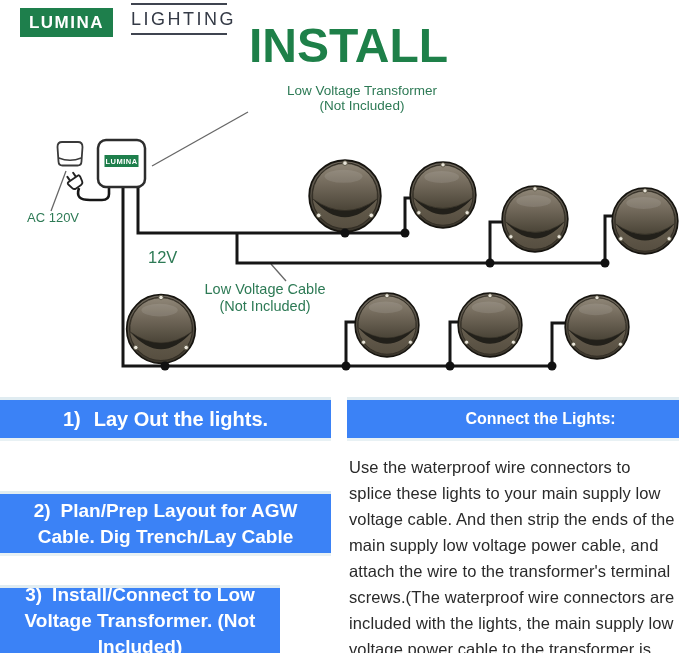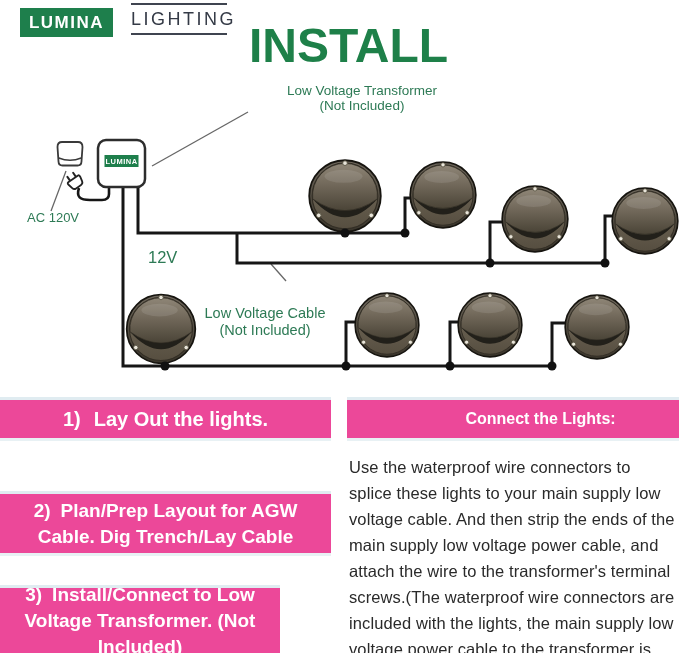--- a/index.html
+++ b/index.html
@@ -18,27 +18,27 @@
     border-top:2px solid #3f4450;border-bottom:2px solid #3f4450;
     color:#343a46;font-size:18px;letter-spacing:2.5px;text-align:center;font-weight:500;
   }
   .page-title{
     position:absolute;left:249px;top:18px;width:222px;margin:0;
     color:#1e8049;font-size:48px;font-weight:bold;letter-spacing:0px;
   }
   
   .dlabel{position:absolute;color:#2d7a55;font-weight:normal;}
   .transformer-label{left:262px;top:84px;width:200px;text-align:center;font-size:13.5px;line-height:14.5px;}
-  .cable-label{left:165px;top:281px;width:200px;text-align:center;font-size:14.5px;line-height:16.5px;margin-top:24px;}
+  .cable-label{left:165px;top:281px;width:200px;text-align:center;font-size:14.5px;line-height:16.5px;}
   .ac-label{left:27px;top:210px;font-size:13px;}
   .dc-label{left:148px;top:212px;font-size:16.5px;margin-top:36px;}
   .diagram-svg{position:absolute;left:0;top:0;}
   
   .banner{
-    position:absolute;background:#ec4899;color:#fff;font-weight:bold;
+    position:absolute;background:#3b82f6;color:#fff;font-weight:bold;
     display:flex;align-items:center;justify-content:center;
     box-shadow:0 -3px 0 #e0ecf1, 0 3px 0 #e8f1f4;
   }
   .banner-inner{width:100%;text-align:center;}
   .step1{left:0;top:400px;width:331px;height:38px;font-size:20px;}
   .connect-head{left:347px;top:400px;width:387px;height:38px;font-size:16px;}
   .step2{left:0;top:494px;width:331px;height:59px;font-size:19px;line-height:26px;padding:0 24px;box-sizing:border-box;}
   .step3{left:0;top:588px;width:280px;height:65px;font-size:19px;line-height:26px;padding:0 4px;box-sizing:border-box;}
   .step-num{margin-right:13px;}
   .step-num-inline{margin-right:10px;}

